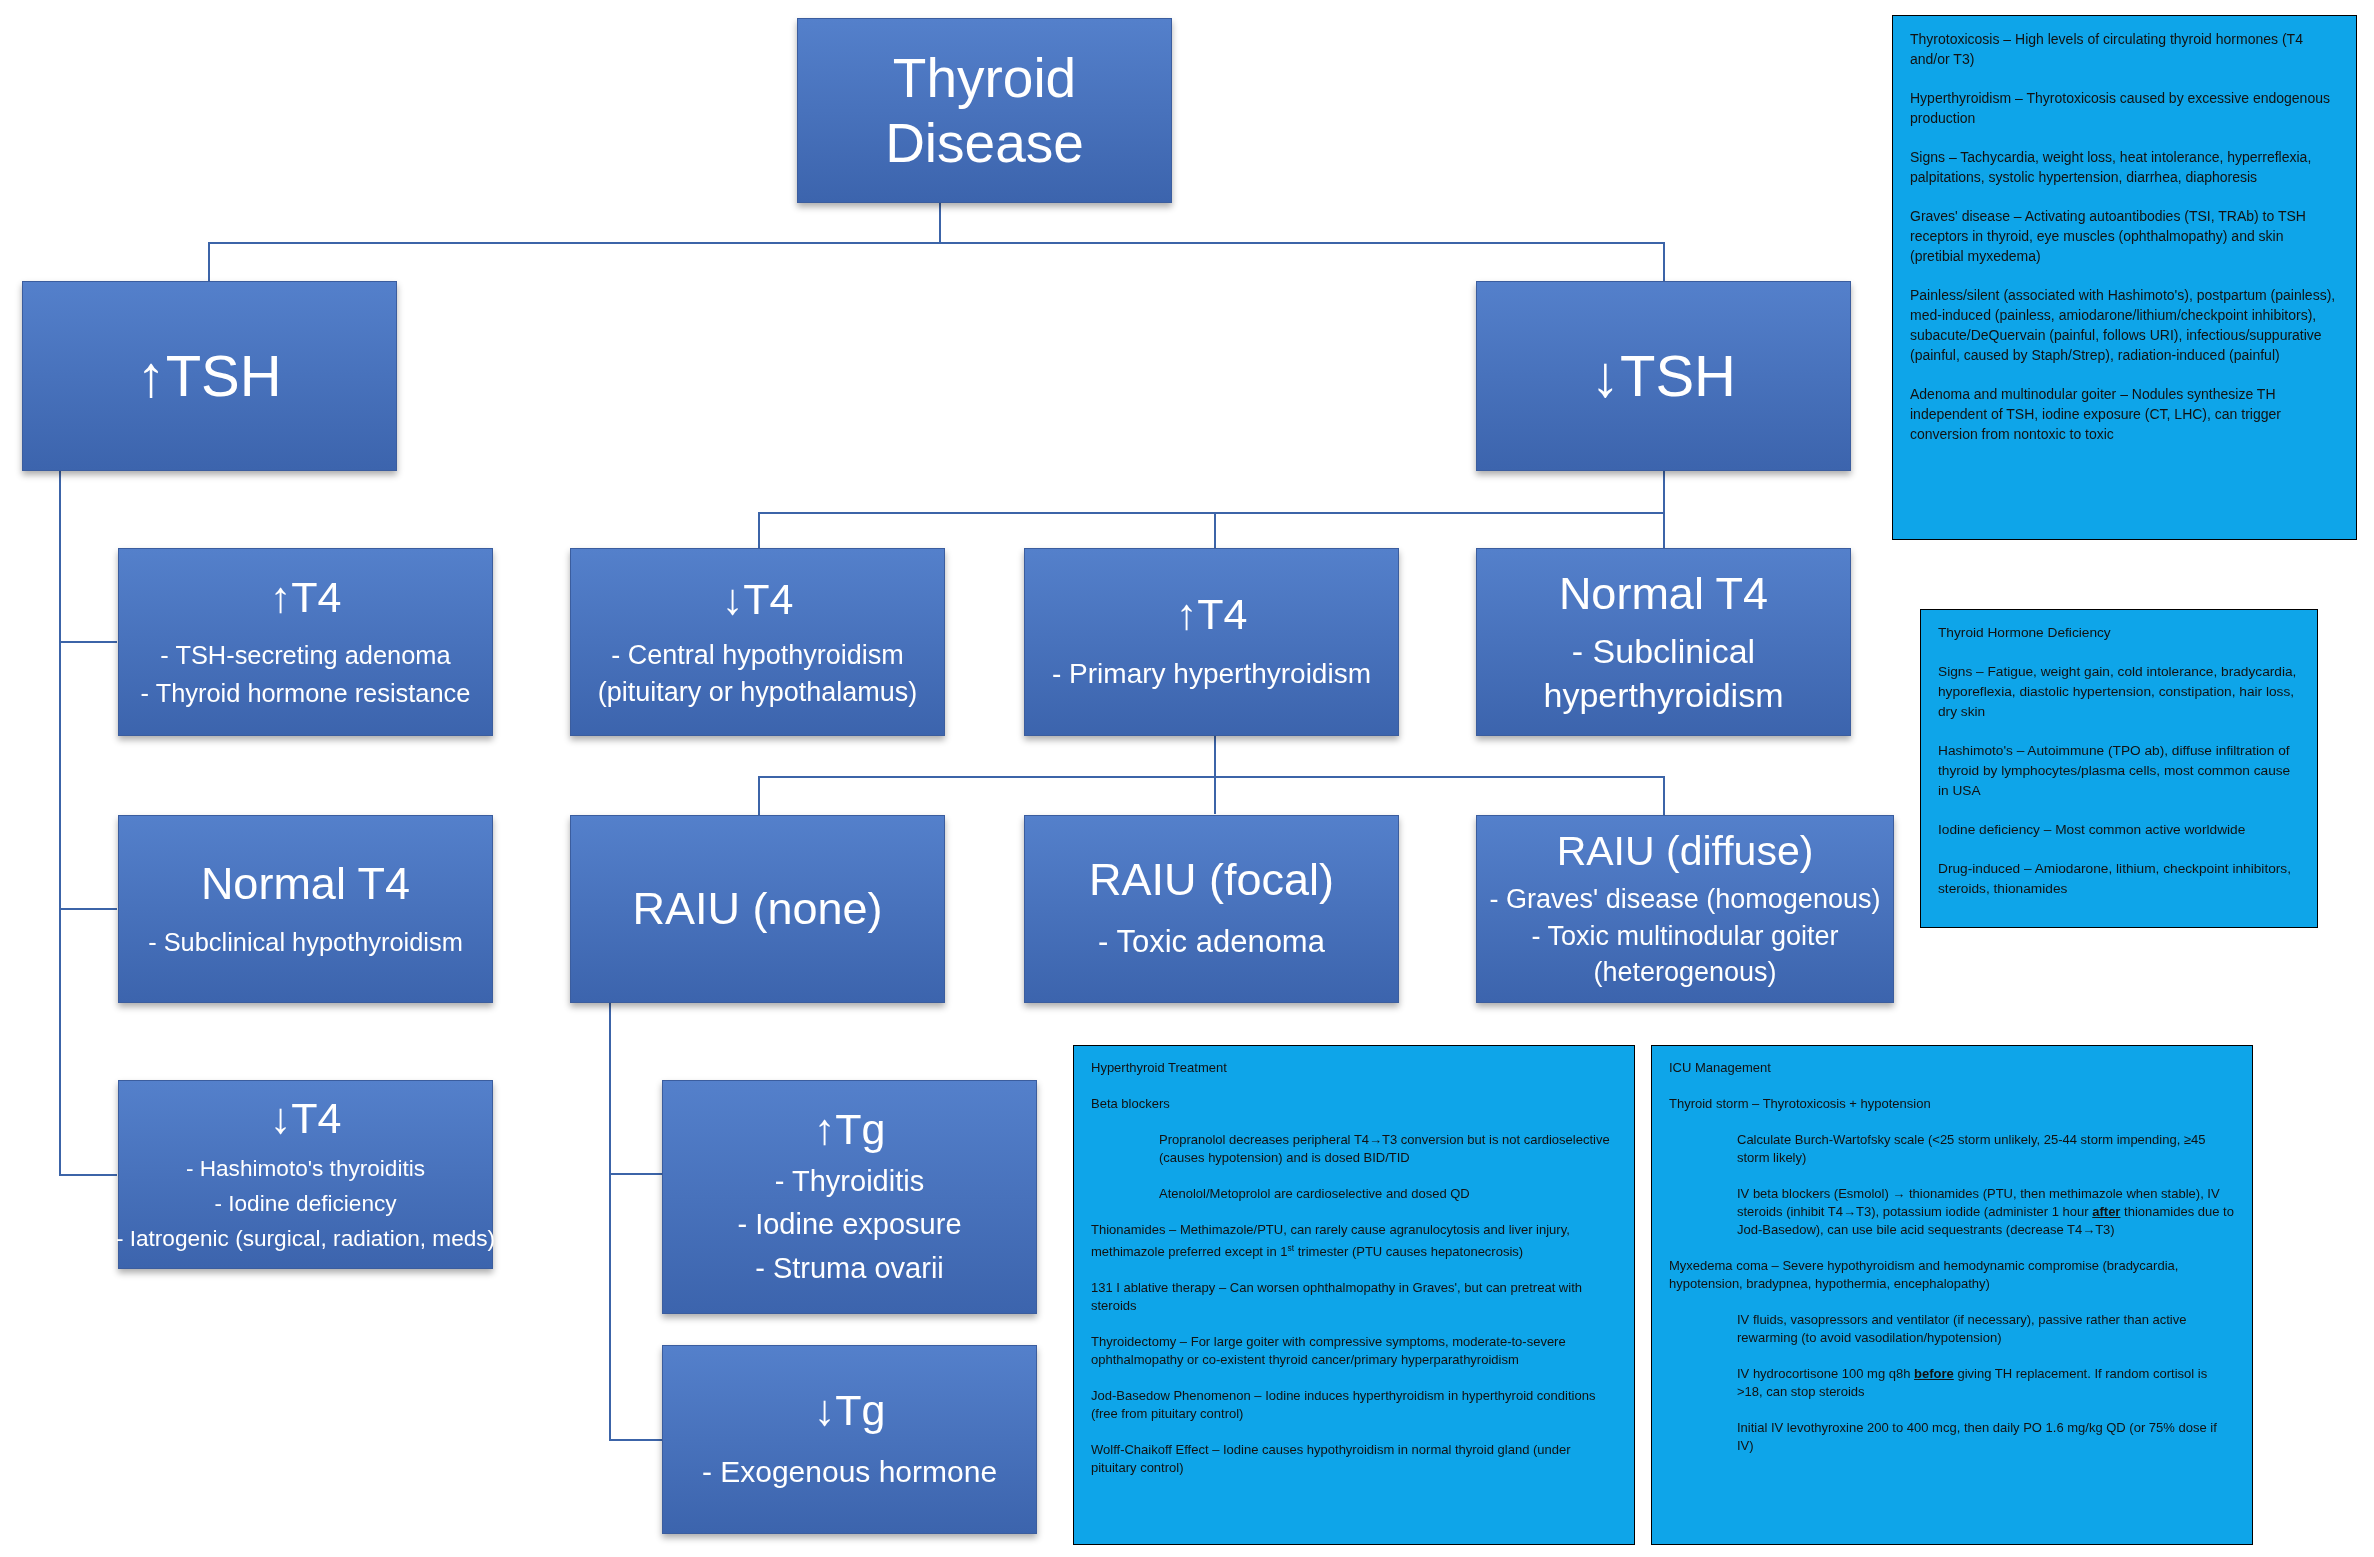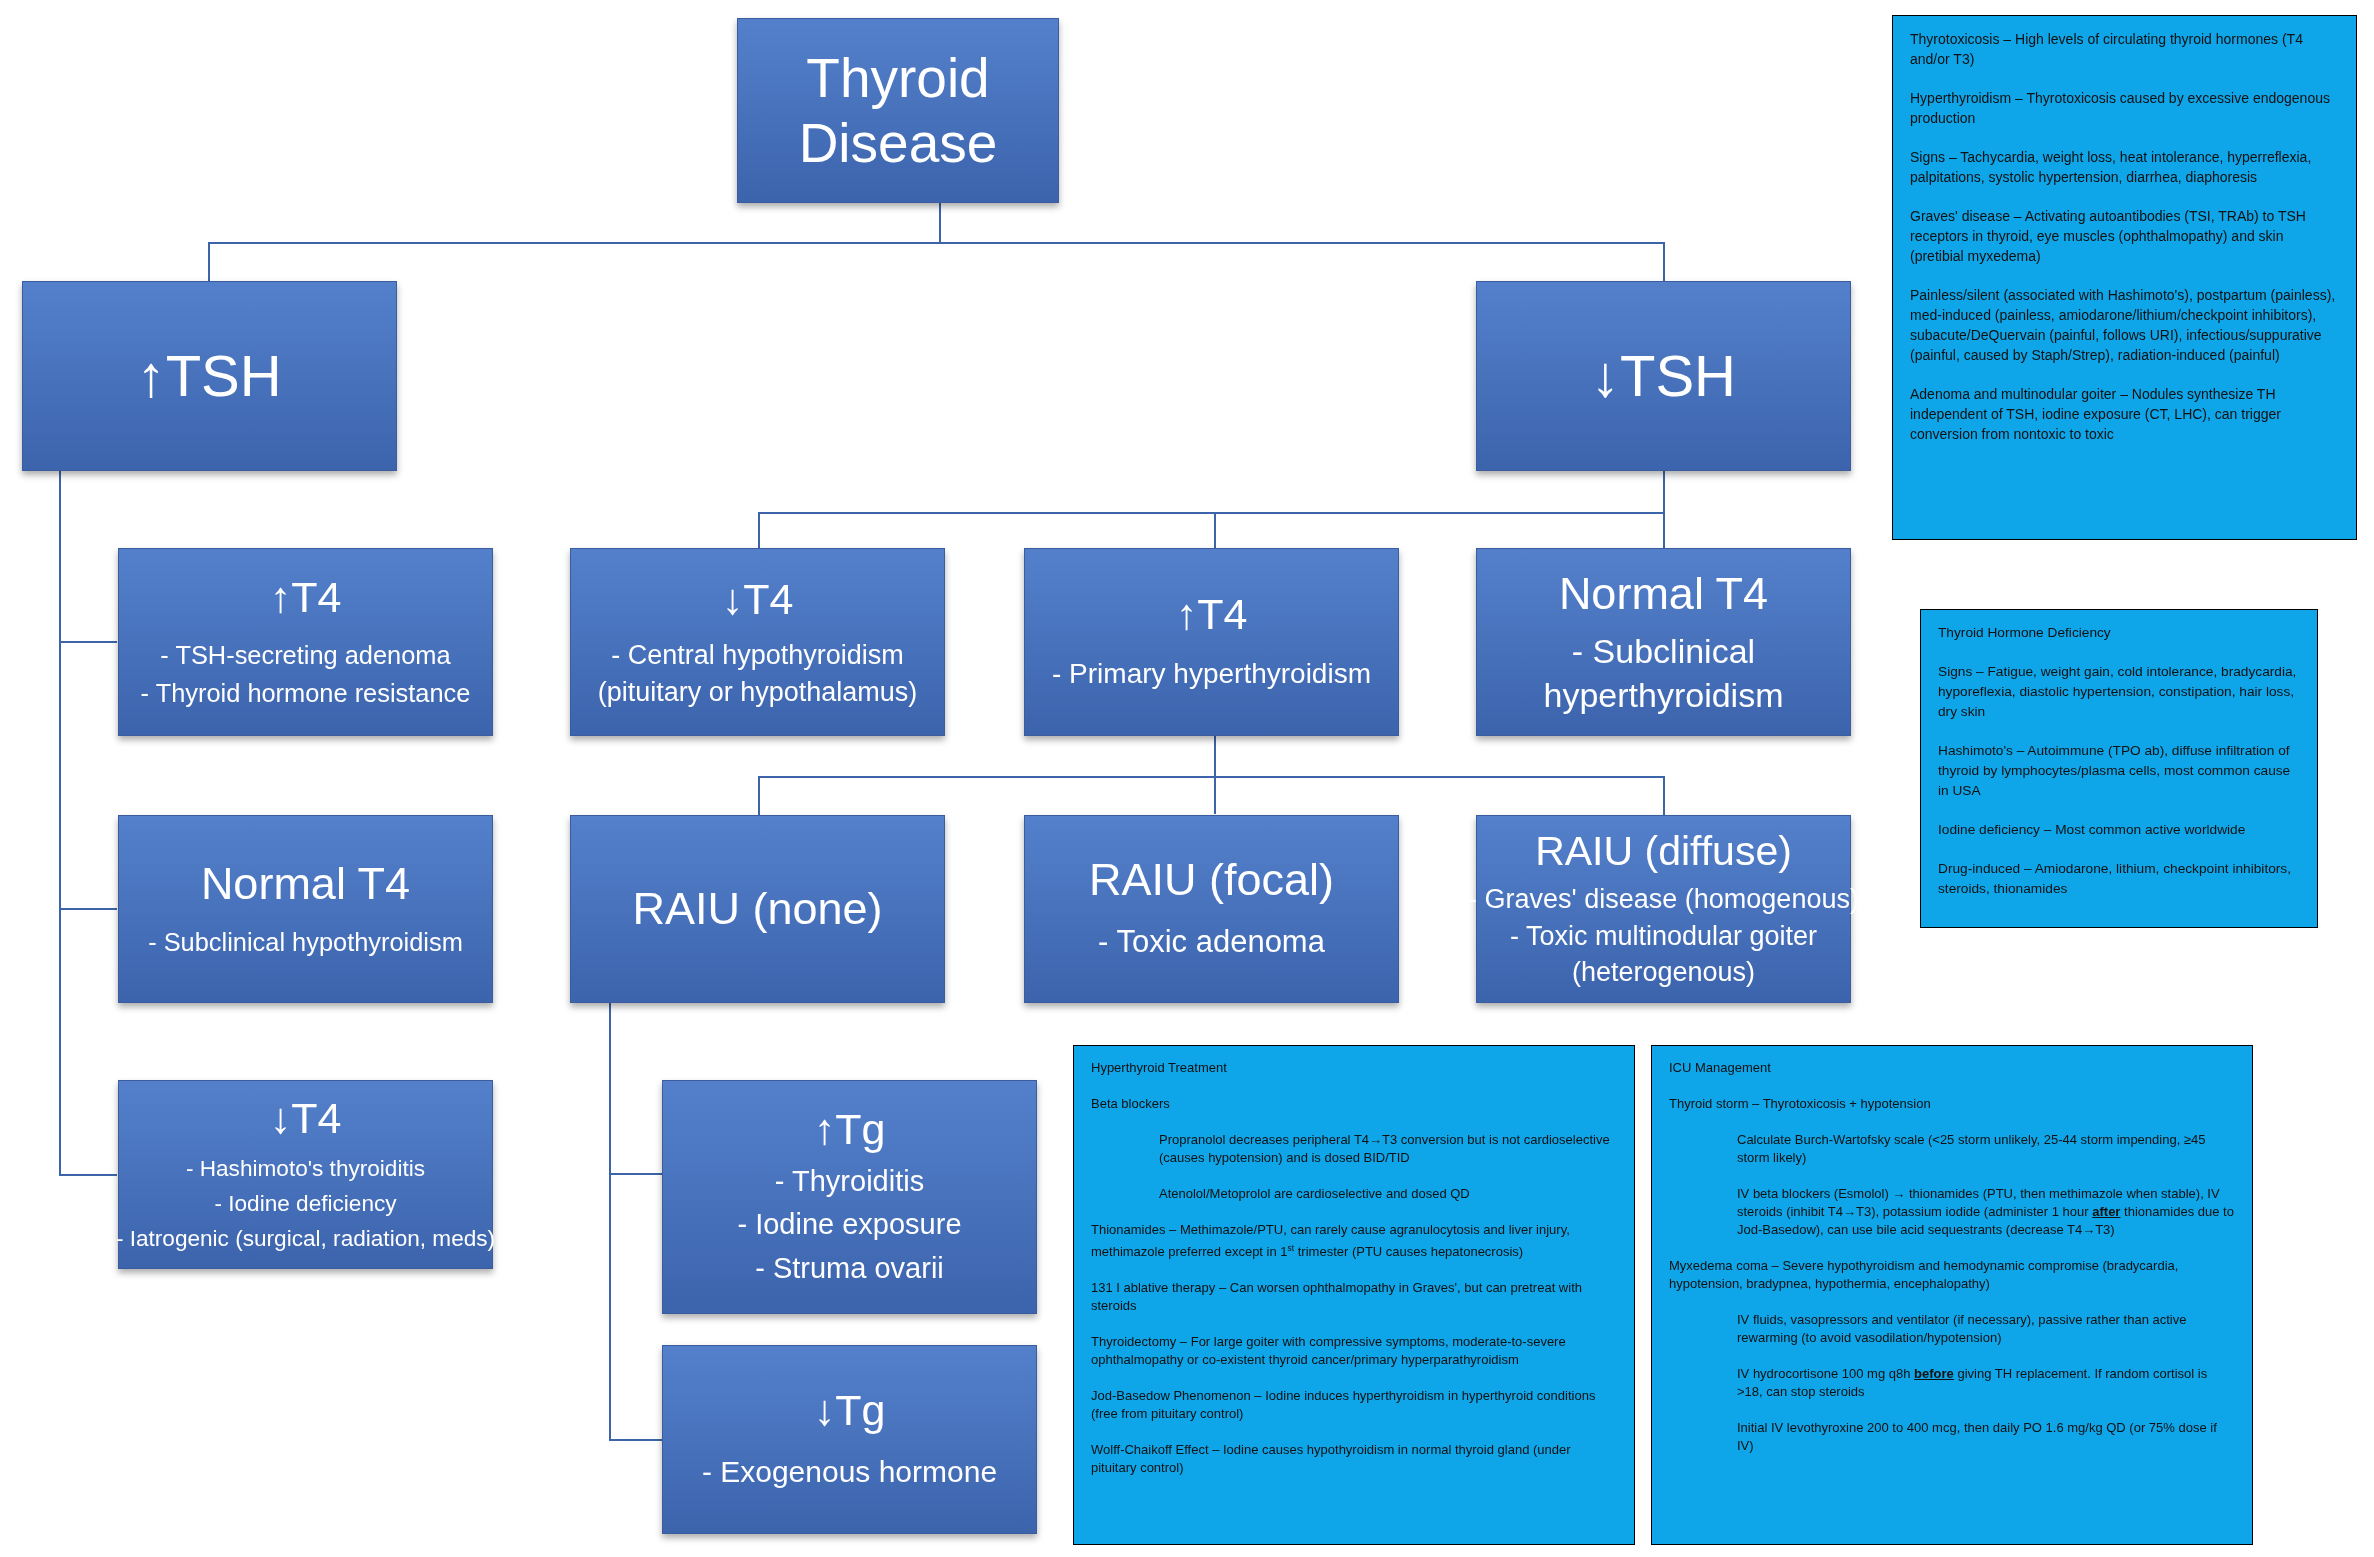--- a/index.html
+++ b/index.html
@@ -74,21 +74,21 @@
 
   <div class="connector" style="left:1214px;top:736px;width:1.9px;height:78px;"></div>
   <div class="connector" style="left:758px;top:776px;width:907px;height:1.9px;"></div>
   <div class="connector" style="left:758px;top:776px;width:1.9px;height:39px;"></div>
   <div class="connector" style="left:1663px;top:776px;width:1.9px;height:39px;"></div>
 
   <div class="connector" style="left:609px;top:1003px;width:1.9px;height:438px;"></div>
   <div class="connector" style="left:609px;top:1173px;width:53px;height:1.9px;"></div>
   <div class="connector" style="left:609px;top:1439px;width:53px;height:1.9px;"></div>
 
-  <div class="node" style="left:737px;top:18px;width:322px;height:185px;">
+  <div class="node" style="left:797px;top:18px;width:375px;height:185px;">
     <div class="node-title" style="font-size:55px;">Thyroid Disease</div>
   </div>
 
   <div class="node" style="left:21.7px;top:281px;width:375px;height:190px;">
     <div class="node-title" style="font-size:58px;text-align:right;">↑TSH</div>
   </div>
 
   <div class="node" style="left:1476px;top:281px;width:375px;height:190px;">
     <div class="node-title" style="font-size:58px;">↓TSH</div>
   </div>
@@ -135,21 +135,21 @@
     <div class="node-title" style="font-size:45px;">RAIU (none)</div>
   </div>
 
   <div class="node" style="left:1024px;top:815px;width:375px;height:188px;">
     <div class="node-title gap-lg" style="font-size:45px;">RAIU (focal)</div>
     <div class="node-items" style="font-size:31px;">
       <div class="node-item">- Toxic adenoma</div>
     </div>
   </div>
 
-  <div class="node" style="left:1476px;top:815px;width:375px;height:188px;">
+  <div class="node" style="left:1476px;top:815px;width:418px;height:188px;">
     <div class="node-title gap-sm" style="font-size:41px;">RAIU (diffuse)</div>
     <div class="node-items" style="font-size:27px;line-height:1.35;">
       <div class="node-item">- Graves' disease (homogenous)</div>
       <div class="node-item">- Toxic multinodular goiter</div>
       <div class="node-item">(heterogenous)</div>
     </div>
   </div>
 
   <div class="node" style="left:118px;top:1080px;width:375px;height:189px;">
     <div class="node-title" style="font-size:43px;margin-bottom:7.5px;">↓T4</div>

